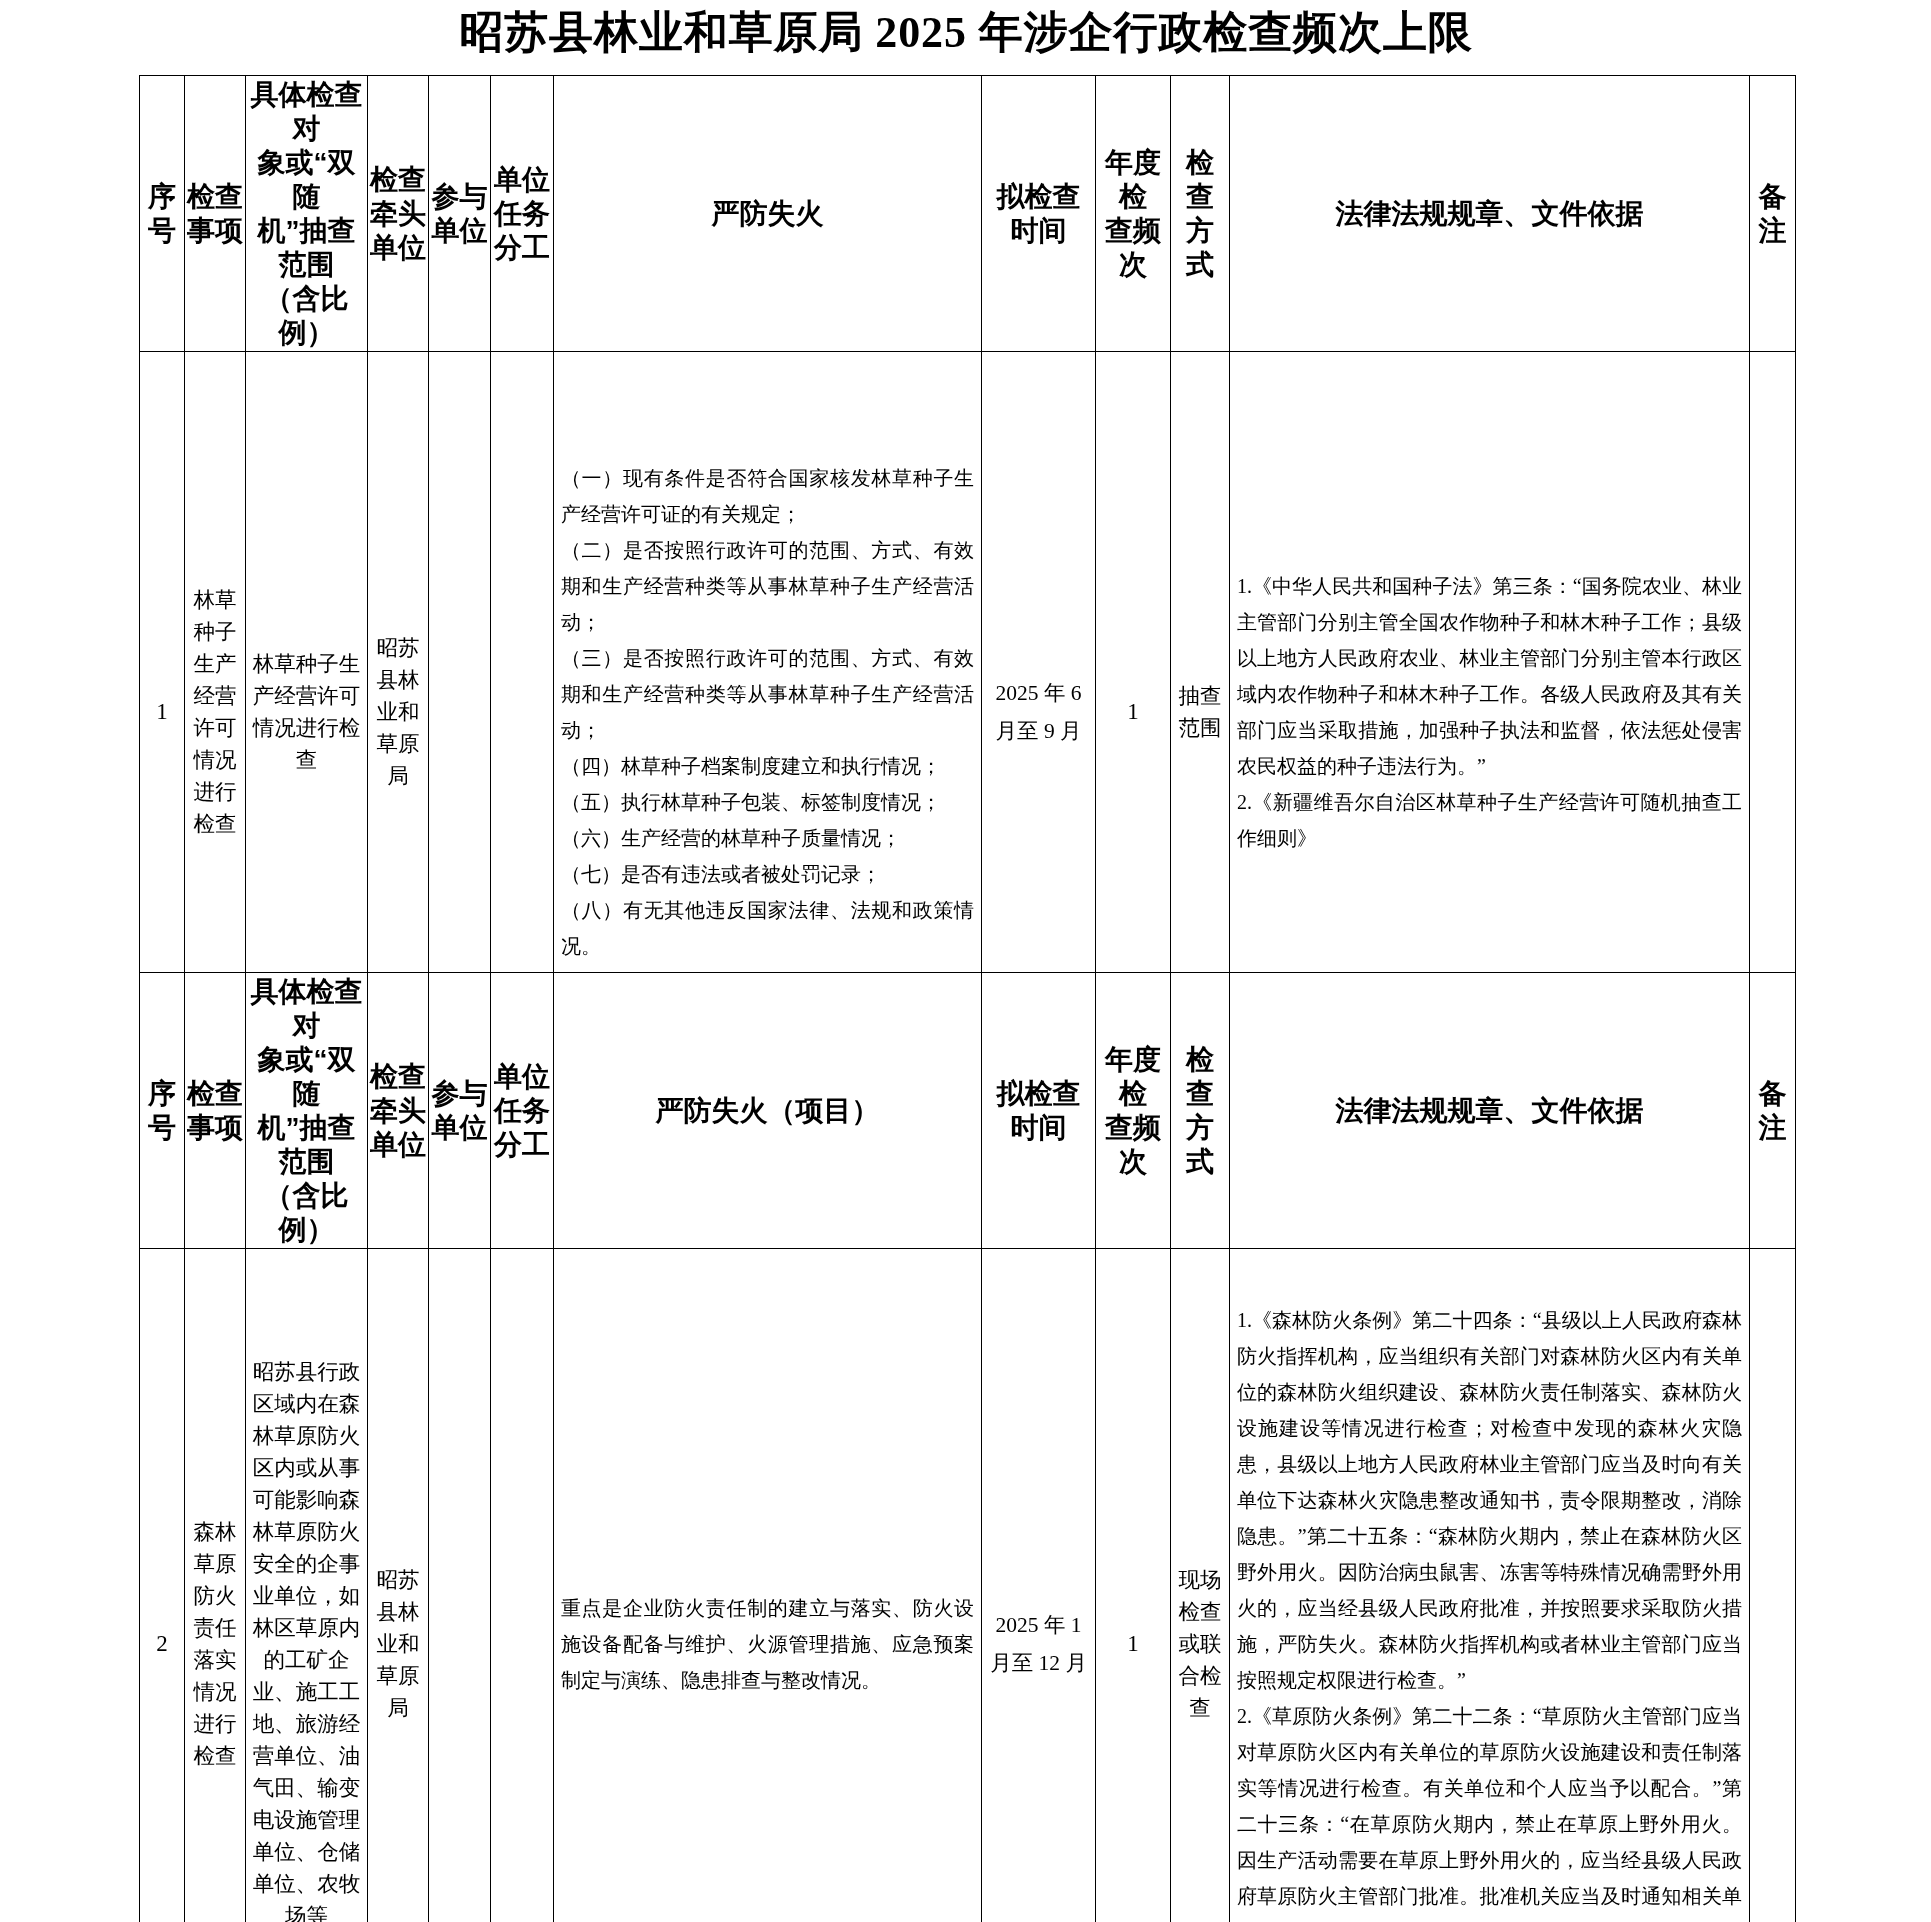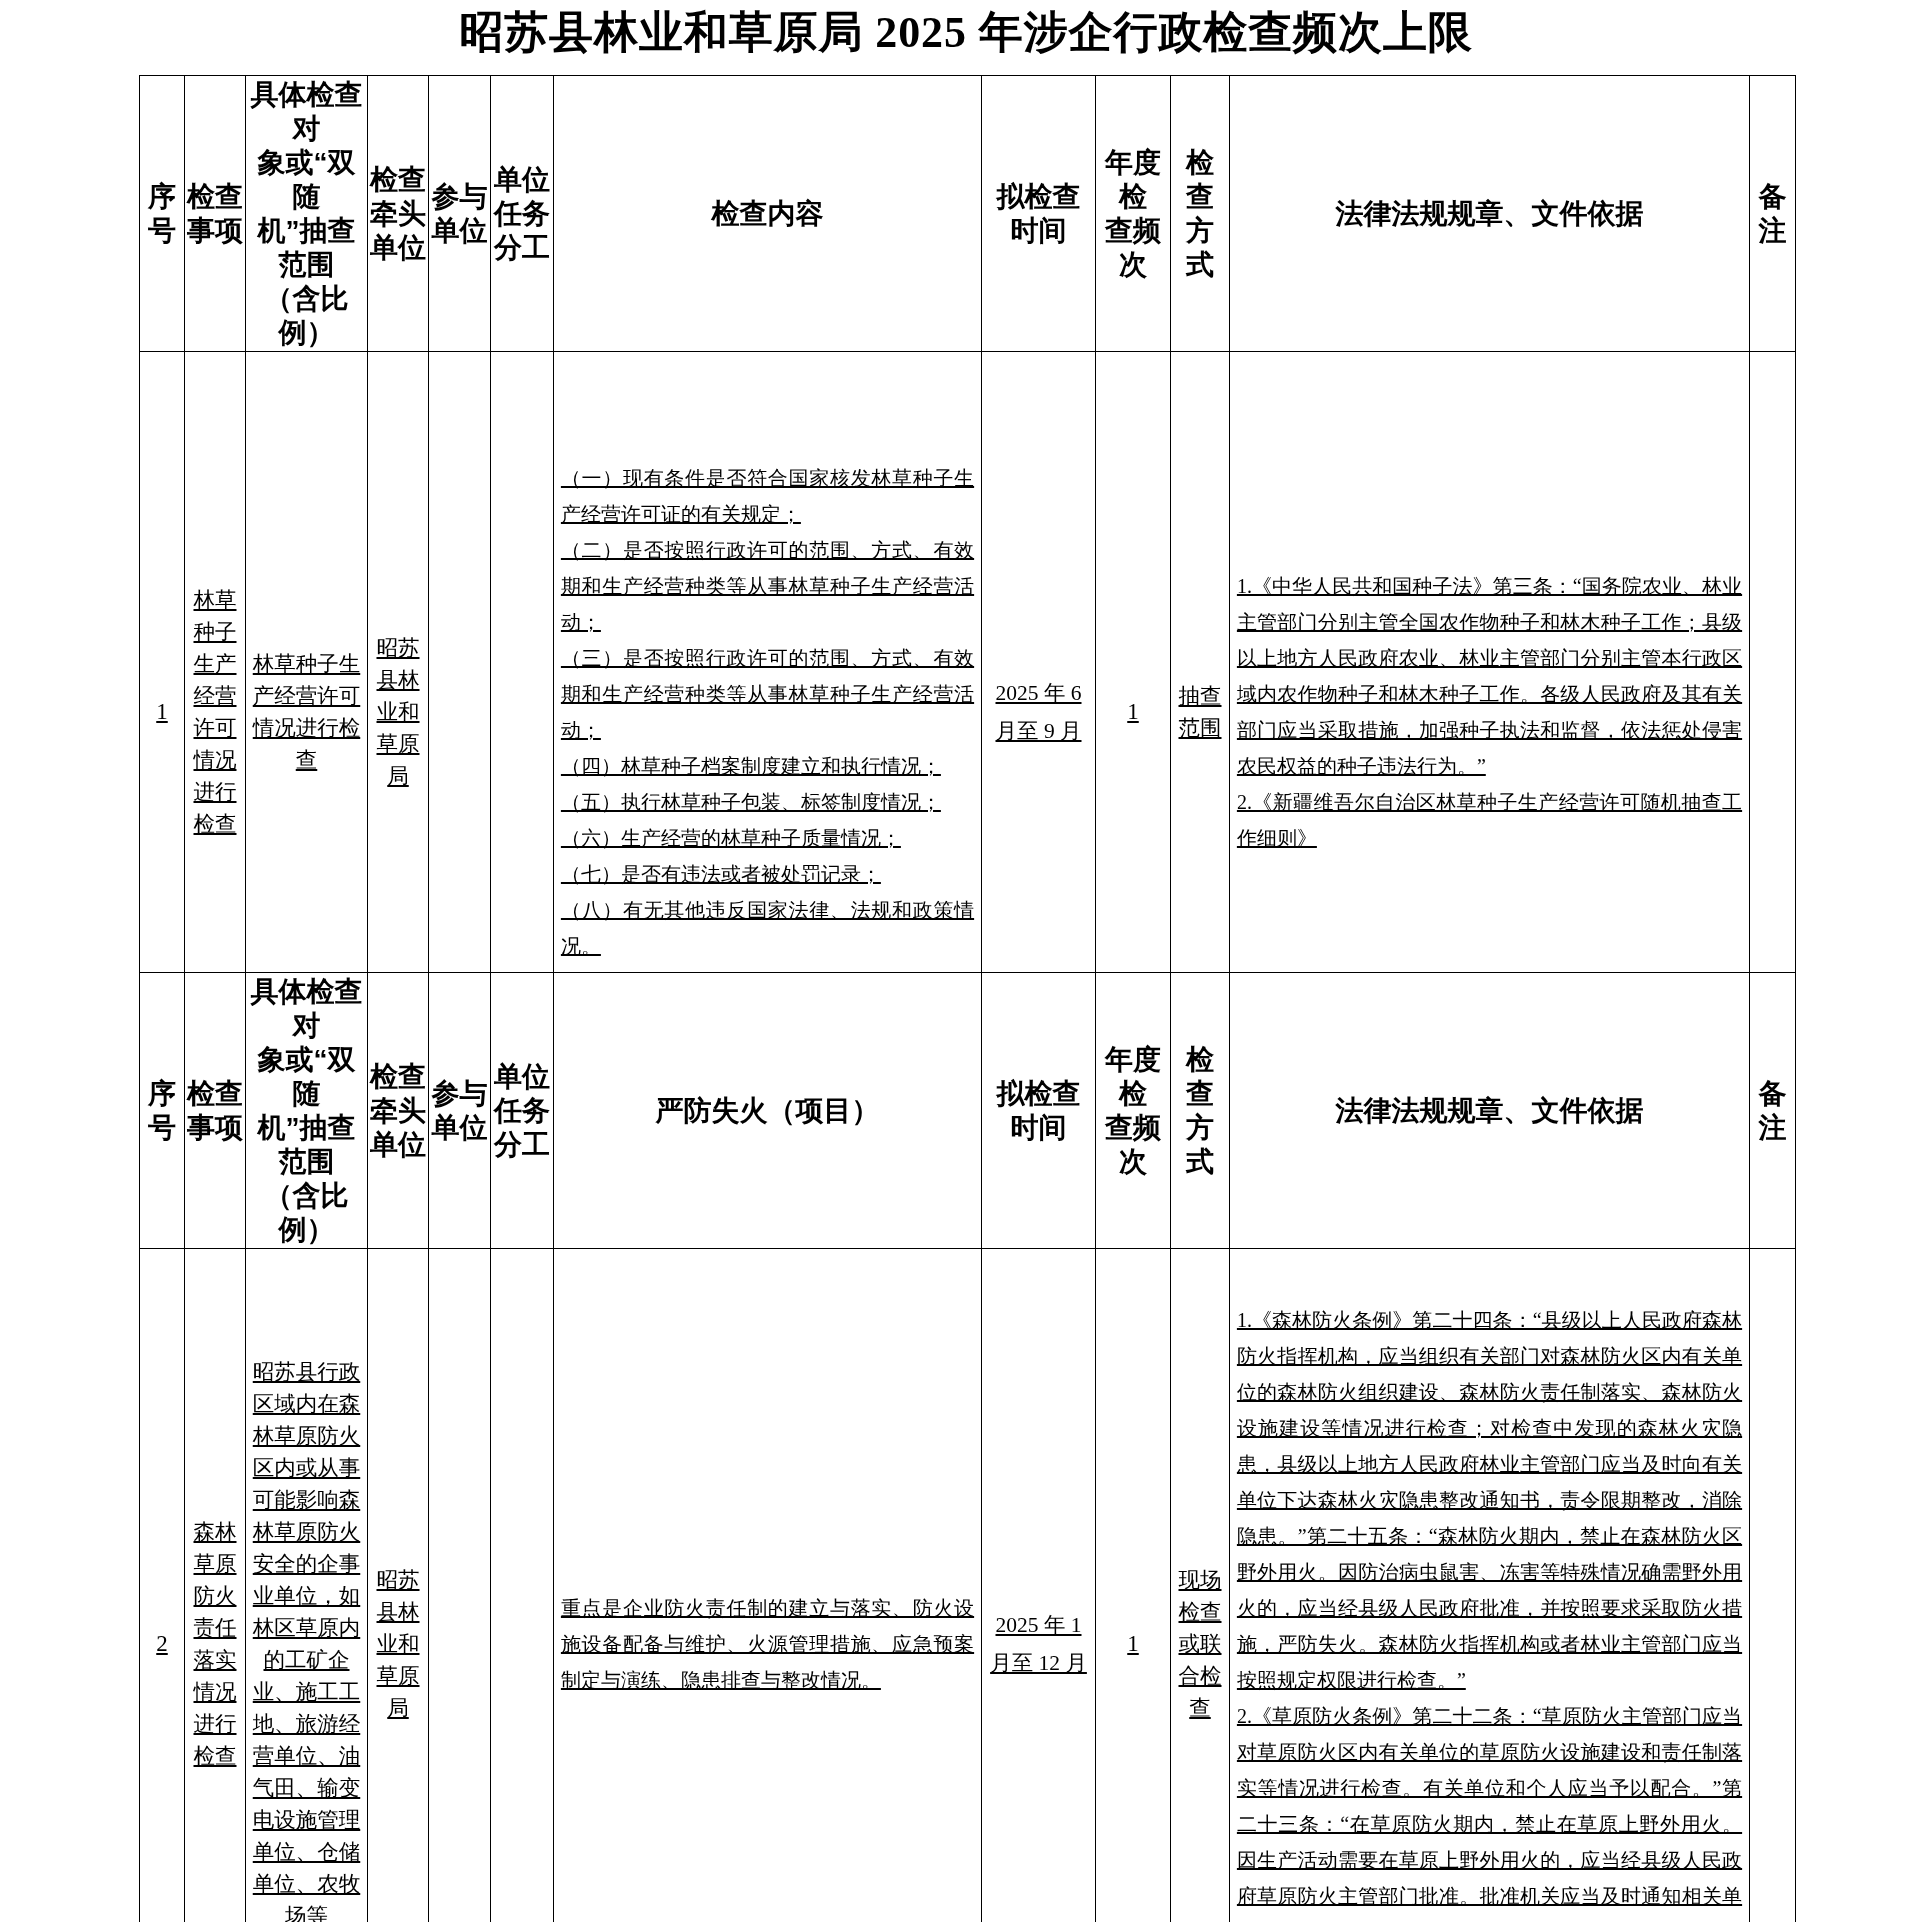--- a/index.html
+++ b/index.html
@@ -24,21 +24,21 @@
   #table1 tr.drow{height:721px;}
   #table2 tr.hrow{height:155px;}
   #table2 tr.drow{height:790px;}
   th,td{border:1.7px solid #000;overflow:hidden;vertical-align:middle;}
   th{
     font-family:"Liberation Sans","DejaVu Sans",sans-serif;
     font-weight:bold;font-size:28px;line-height:34px;
     text-align:center;white-space:pre-line;padding:1.7px;
   }
   td{
-    font-size:21.5px;line-height:34px;text-align:center;padding:1.7px;text-decoration:underline;
+    font-size:21.5px;line-height:34px;text-align:center;padding:1.7px;
   }
   td.wrapcell{line-height:32px;padding:1.7px 0.9px;}
   td.numcell{font-size:23px;}
   td.longcell{
     text-align:justify;white-space:pre-wrap;
     font-size:20px;line-height:36px;padding:3.4px 6.9px;
   }
   td.timecell{white-space:pre-line;line-height:38px;}
   
   col.c1{width:45px;}  col.c2{width:61px;}  col.c3{width:122px;}
@@ -76,21 +76,21 @@
 机”抽查范围
 （含比例）</th>
     <th>检查
 牵头
 单位</th>
     <th>参与
 单位</th>
     <th>单位
 任务
 分工</th>
-    <th>检查内容</th>
+    <th>严防失火</th>
     <th>拟检查
 时间</th>
     <th>年度检
 查频次</th>
     <th>检查
 方式</th>
     <th>法律法规规章、文件依据</th>
     <th>备注</th>
   </tr>
   <tr class="drow">

